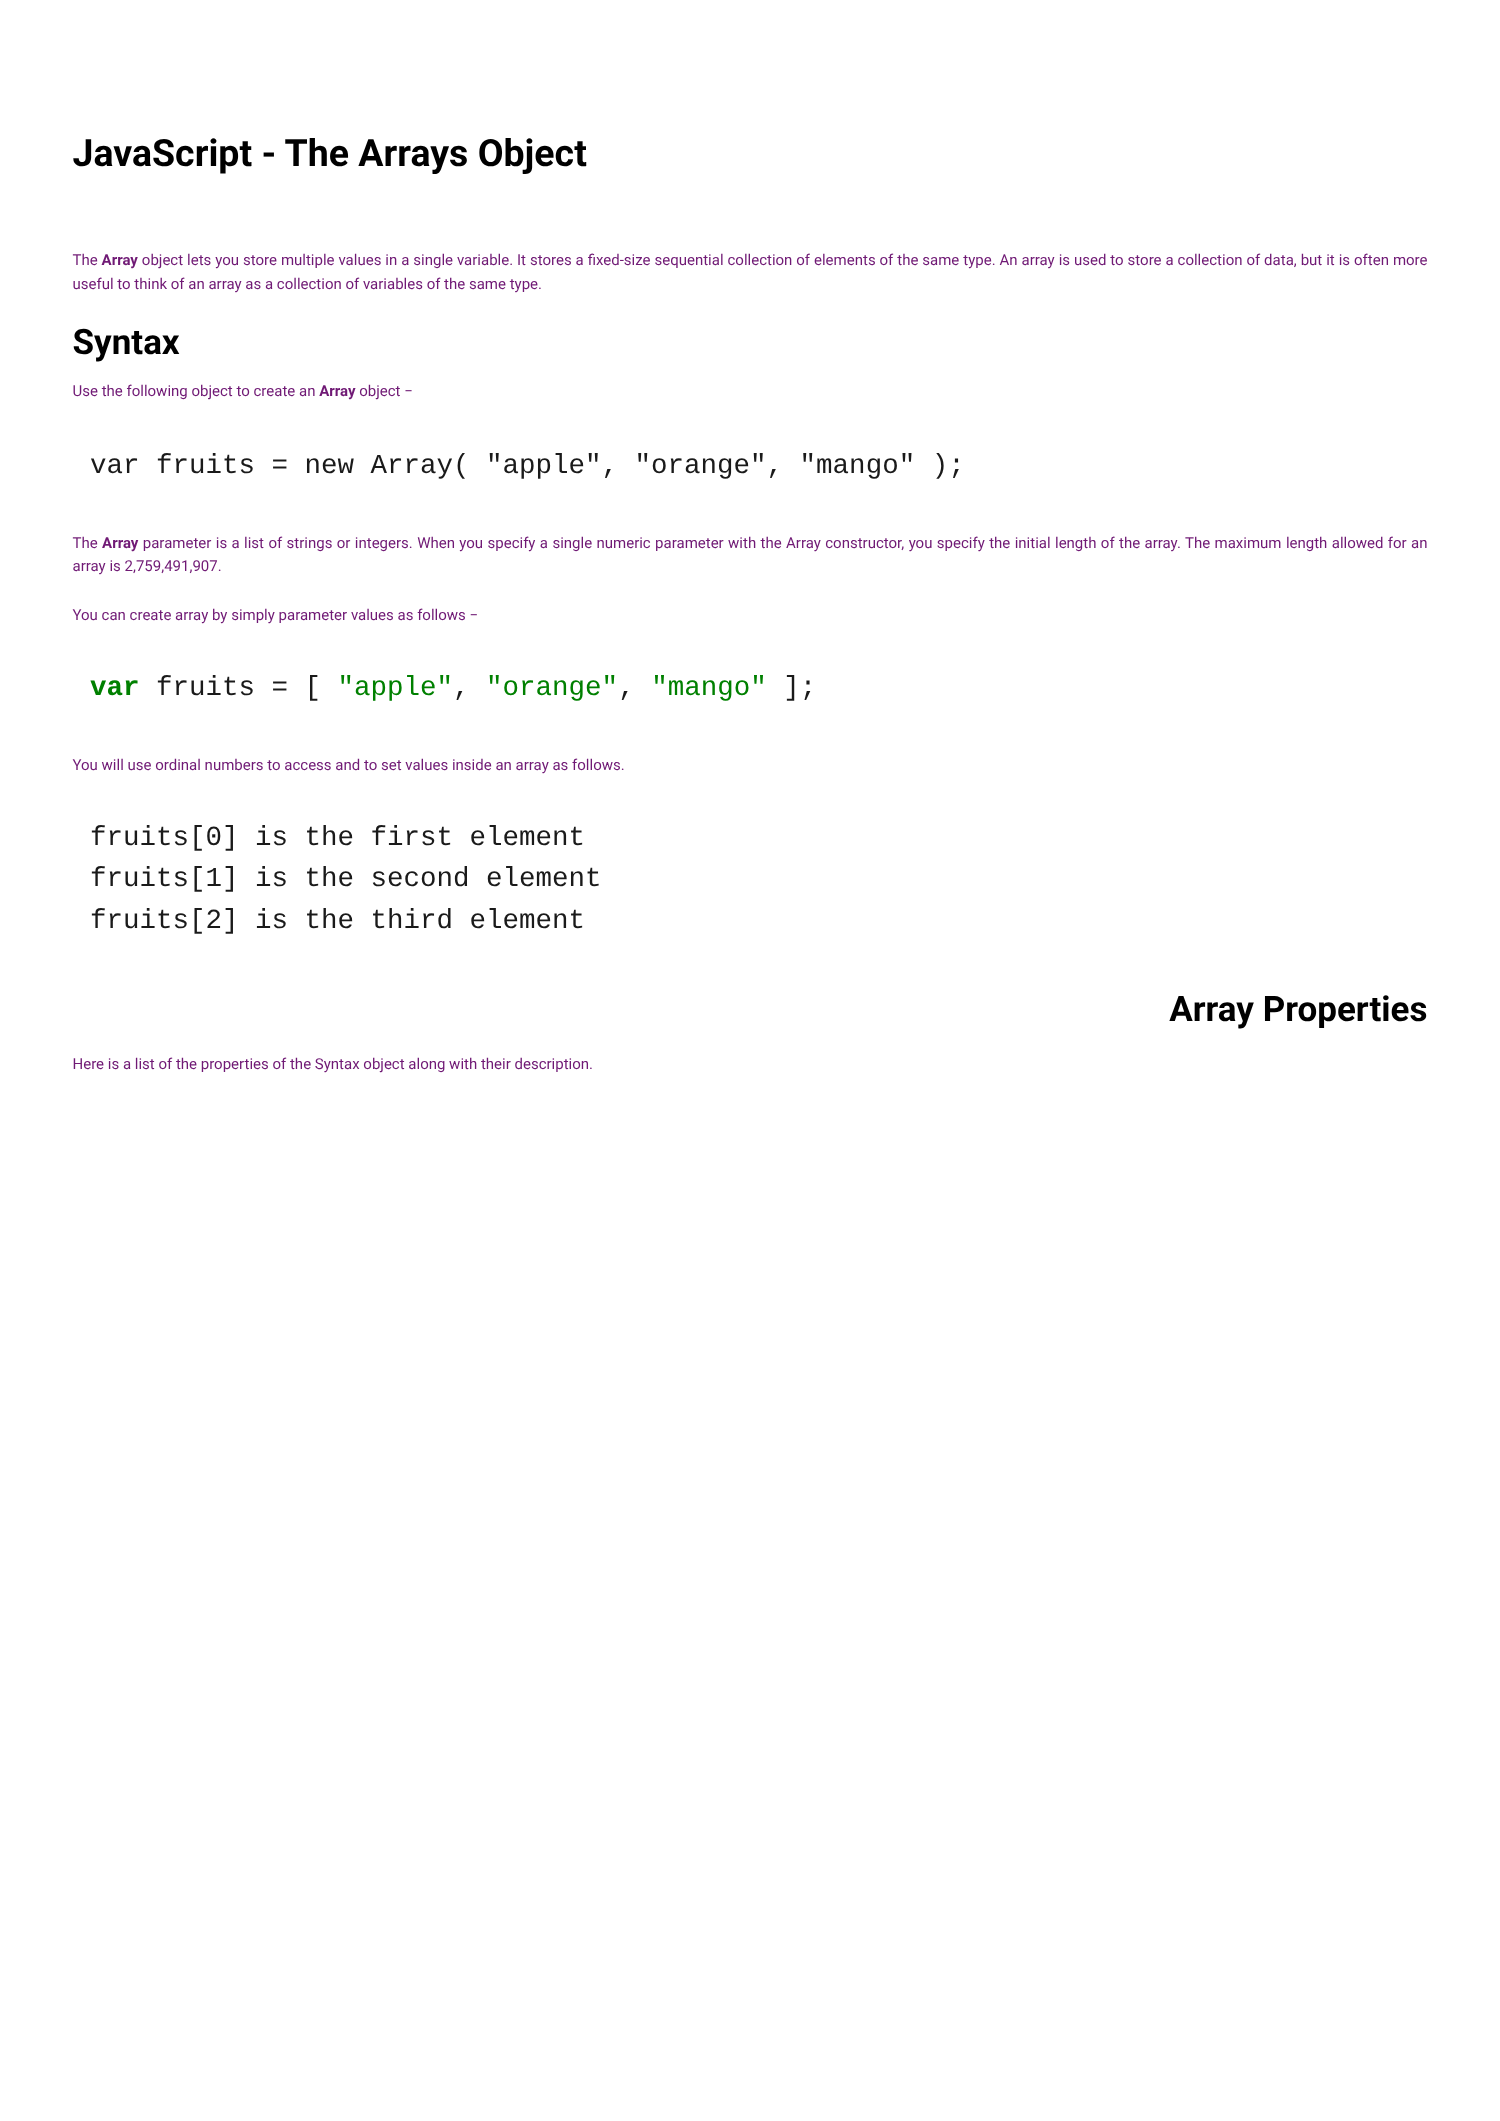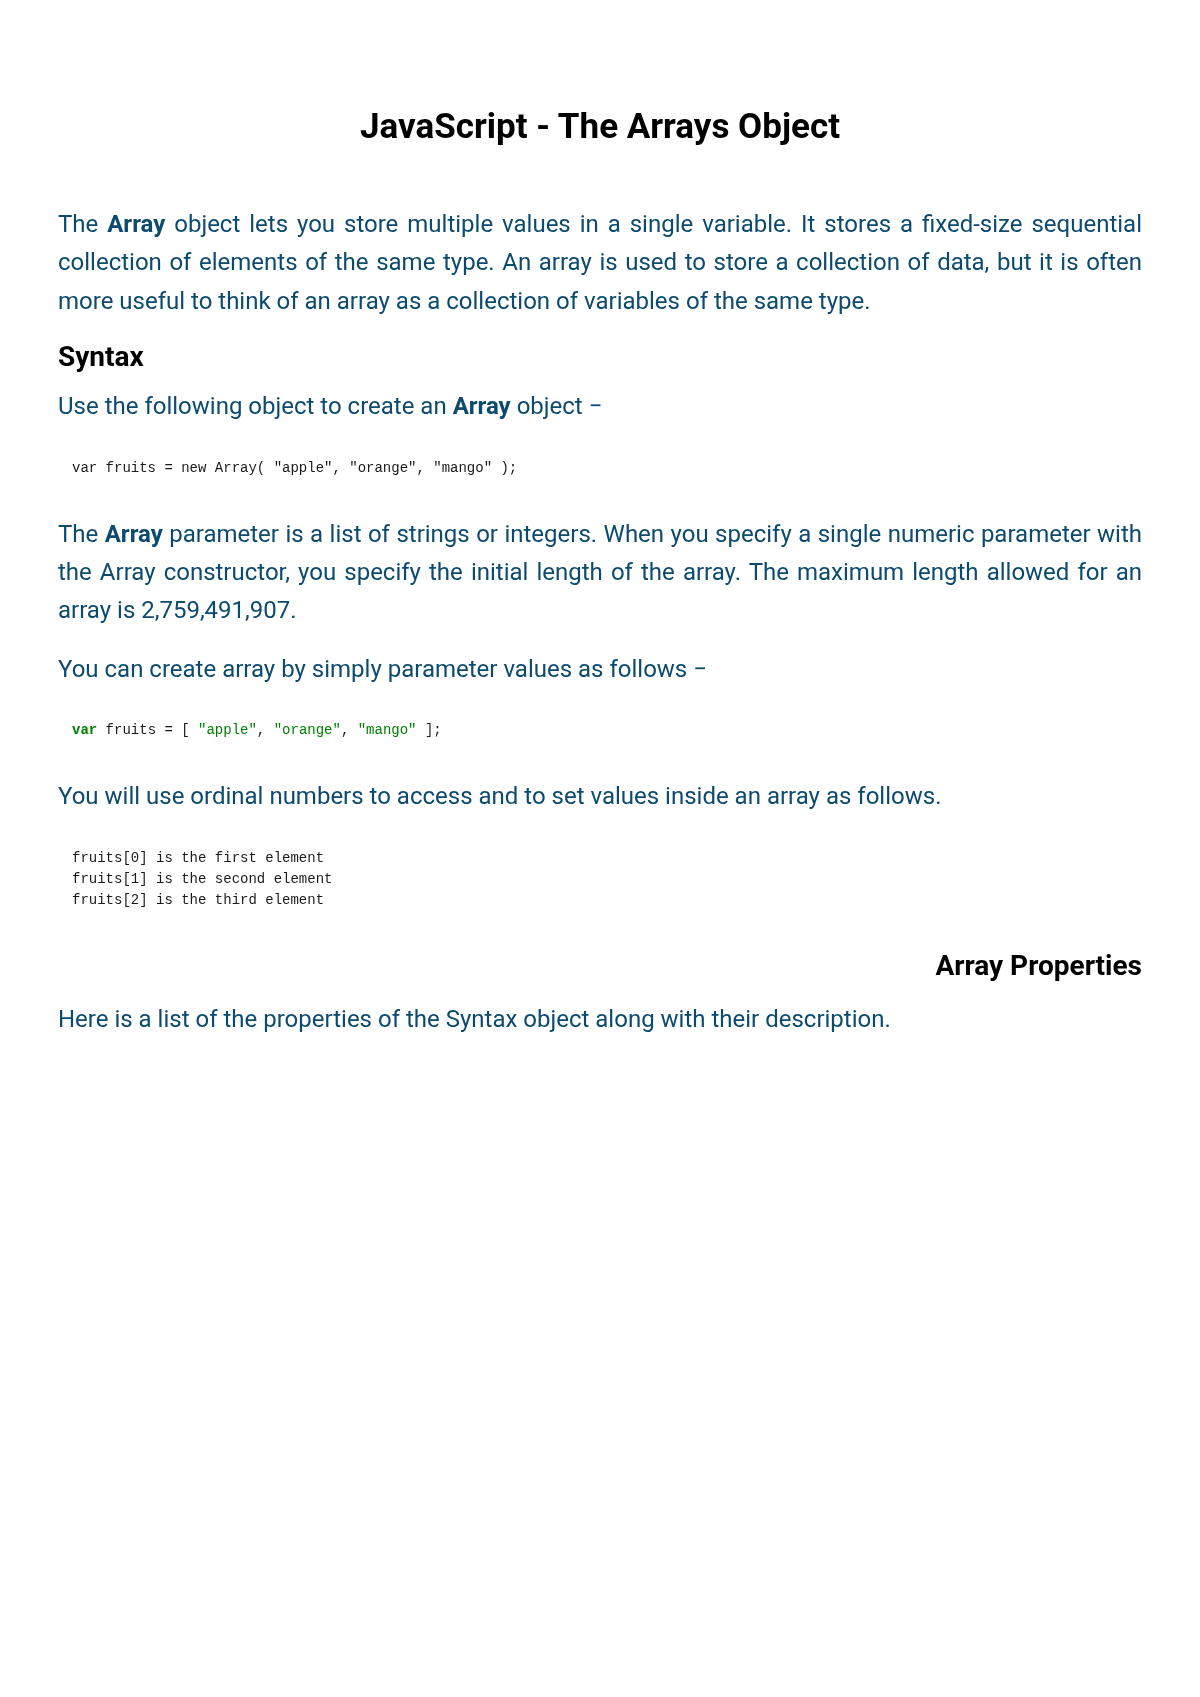--- a/index.html
+++ b/index.html
@@ -9,57 +9,57 @@
     }
     body {
       font-family: -apple-system, BlinkMacSystemFont, "Segoe UI", Roboto, "Helvetica Neue", Arial, sans-serif;
       background: #ffffff;
       color: #1a1a1a;
       width: 1200px;
       min-height: 1697px;
       padding: 60px 58px;
     }
     h1 {
-      font-size: 35px;
+      font-size: 30px;
       font-weight: 700;
-      text-align: center;
+      text-align: left;
       margin-bottom: 58px;
       margin-top: 46px;
       color: #000000;
     }
     h2 {
       font-size: 28px;
       font-weight: 700;
       margin-top: 26px;
       margin-bottom: 18px;
       color: #000000;
       text-align: right;
     }
     h3 {
       font-size: 28px;
       font-weight: 700;
       margin-top: 16px;
       margin-bottom: 14px;
       color: #000000;
     }
     p {
-      font-size: 24px;
+      font-size: 12px;
       line-height: 1.6;
       margin-bottom: 20px;
-      color: #0c4a6e;
+      color: #701a75;
     }
     p.justified {
       text-align: justify;
     }
     strong {
       font-weight: 700;
     }
     pre {
       font-family: "Courier New", Courier, monospace;
-      font-size: 14px;
+      font-size: 22px;
       line-height: 1.5;
       padding: 12px 14px;
       margin-bottom: 24px;
       margin-top: 6px;
       white-space: pre;
       color: #1a1a1a;
     }
     .kw {
       color: #008000;
       font-weight: 700;

